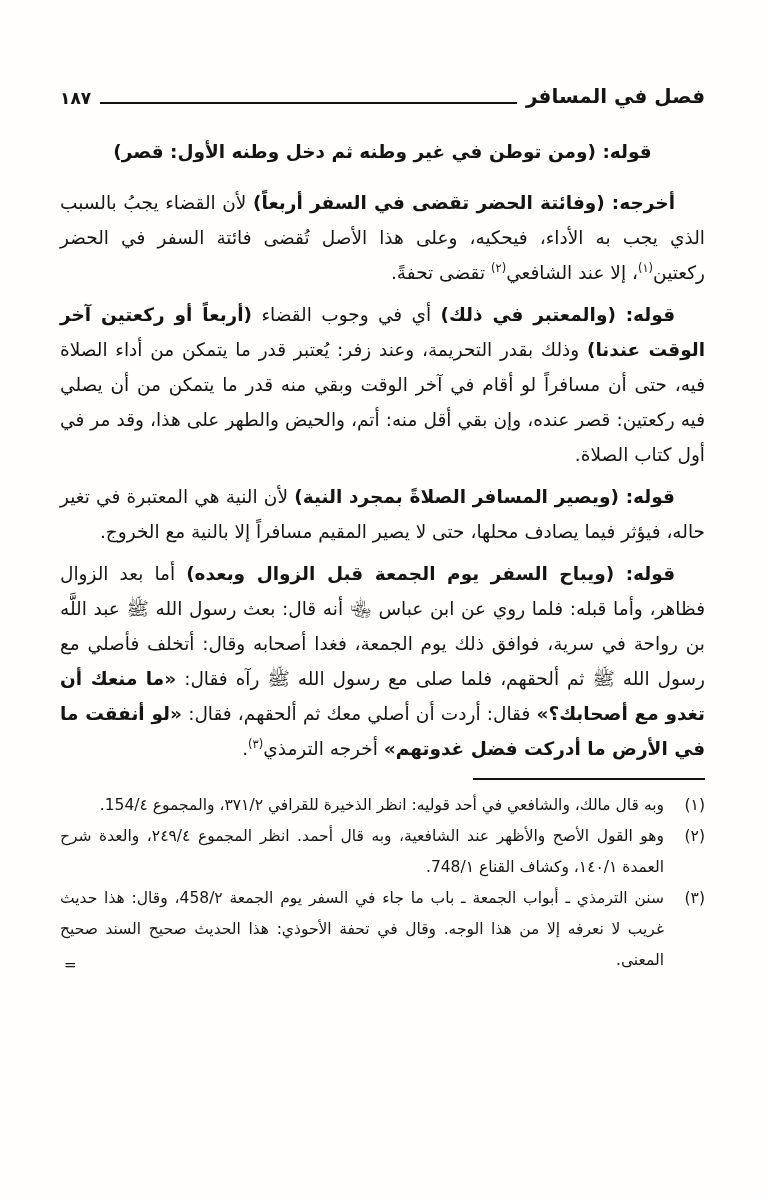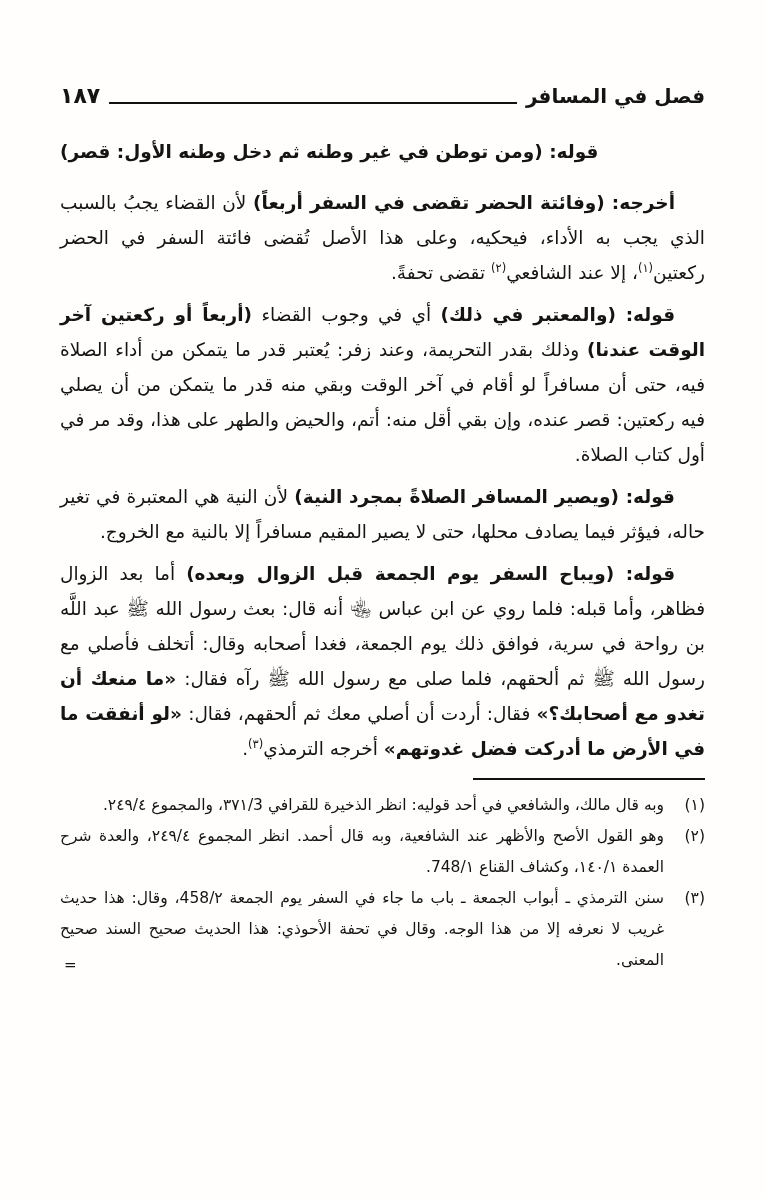--- a/index.html
+++ b/index.html
@@ -15,26 +15,26 @@
     padding:80px 60px 0 60px;
     overflow:hidden;
   }
   
   .running-head{
     display:flex; align-items:flex-end; gap:9px;
     height:28px; margin-bottom:26px;
   }
   .head-title{ font-weight:bold; font-size:20px; white-space:nowrap; letter-spacing:0; }
   .head-rule{ flex:1; border-bottom:2.2px solid #111; margin-bottom:4px; }
-  .head-num{ font-weight:bold; font-size:22px; white-space:nowrap; }
+  .head-num{ font-weight:bold; font-size:17px; white-space:nowrap; }
   
   .body-text{ font-size:18.5px; line-height:35px; text-align:justify; }
   .body-text p.para{ margin:0 0 7px 0; text-indent:30px; }
   .body-text p.heading{
-    text-align:left; text-indent:0; font-weight:bold;
+    text-align:center; text-indent:0; font-weight:bold;
     margin:2px 0 16px 0;
   }
   .b{ font-weight:bold; }
   .sup{ font-size:11.5px; vertical-align:super; line-height:0; }
   
   .fn-sep{
     width:232px; border-top:2px solid #111;
     margin:12px 0 10px 0; 
   }
   .footnotes{ font-size:15.5px; line-height:31px; }
@@ -60,21 +60,21 @@
       <p class="para"><span class="b ">قوله: (والمعتبر في ذلك)</span><span> أي في وجوب القضاء </span><span class="b ">(أربعاً أو ركعتين آخر الوقت عندنا)</span><span> وذلك بقدر التحريمة، وعند زفر: يُعتبر قدر ما يتمكن من أداء الصلاة فيه، حتى أن مسافراً لو أقام في آخر الوقت وبقي منه قدر ما يتمكن من أن يصلي فيه ركعتين: قصر عنده، وإن بقي أقل منه: أتم، والحيض والطهر على هذا، وقد مر في أول كتاب الصلاة.</span></p>
       <p class="para"><span class="b ">قوله: (ويصير المسافر الصلاةً بمجرد النية)</span><span> لأن النية هي المعتبرة في تغير حاله، فيؤثر فيما يصادف محلها، حتى لا يصير المقيم مسافراً إلا بالنية مع الخروج.</span></p>
       <p class="para"><span class="b ">قوله: (ويباح السفر يوم الجمعة قبل الزوال وبعده)</span><span> أما بعد الزوال فظاهر، وأما قبله: فلما روي عن ابن عباس </span><span>﵄</span><span> أنه قال: بعث رسول الله </span><span>ﷺ</span><span> عبد اللَّه بن رواحة في سرية، فوافق ذلك يوم الجمعة، فغدا أصحابه وقال: أتخلف فأصلي مع رسول الله </span><span>ﷺ</span><span> ثم ألحقهم، فلما صلى مع رسول الله </span><span>ﷺ</span><span> رآه فقال: </span><span class="b ">«ما منعك أن تغدو مع أصحابك؟»</span><span> فقال: أردت أن أصلي معك ثم ألحقهم، فقال: </span><span class="b ">«لو أنفقت ما في الأرض ما أدركت فضل غدوتهم»</span><span> أخرجه الترمذي</span><span class="sup">(٣)</span><span>.</span></p>
     </main>
 
   <div class="fn-sep"></div>
 
   <section class="footnotes" id="footnotes">
       <div class="footnote">
         <span class="fn-marker">(١)</span>
-        <span class="fn-text">وبه قال مالك، والشافعي في أحد قوليه: انظر الذخيرة للقرافي ٣٧١/3، والمجموع ٢٤٩/٤.</span>
+        <span class="fn-text">وبه قال مالك، والشافعي في أحد قوليه: انظر الذخيرة للقرافي ٣٧١/٢، والمجموع 154/٤.</span>
       </div>
       <div class="footnote">
         <span class="fn-marker">(٢)</span>
         <span class="fn-text">وهو القول الأصح والأظهر عند الشافعية، وبه قال أحمد. انظر المجموع ٢٤٩/٤، والعدة شرح العمدة ١٤٠/١، وكشاف القناع 748/١.</span>
       </div>
       <div class="footnote">
         <span class="fn-marker">(٣)</span>
         <span class="fn-text">سنن الترمذي ـ أبواب الجمعة ـ باب ما جاء في السفر يوم الجمعة 458/٢، وقال: هذا حديث غريب لا نعرفه إلا من هذا الوجه. وقال في تحفة الأحوذي: هذا الحديث صحيح السند صحيح المعنى.</span>
         <span class="fn-cont">=</span>
       </div>

